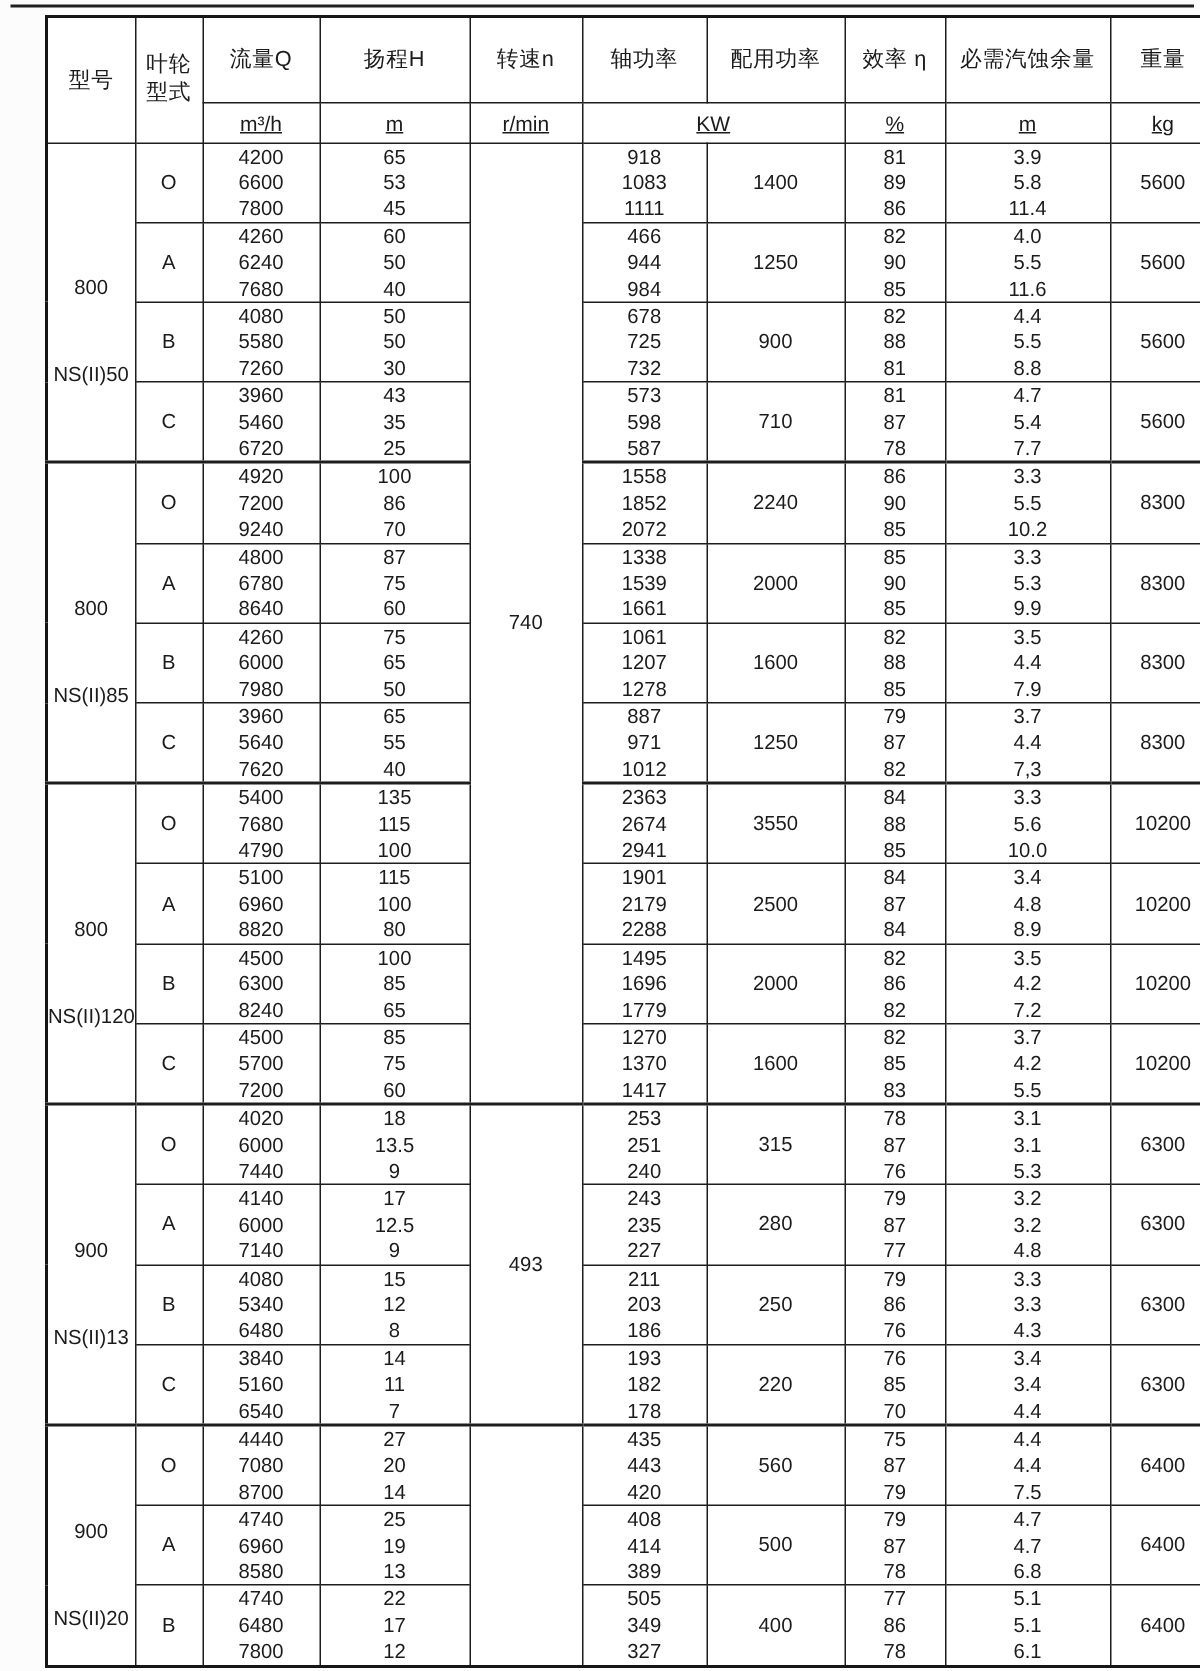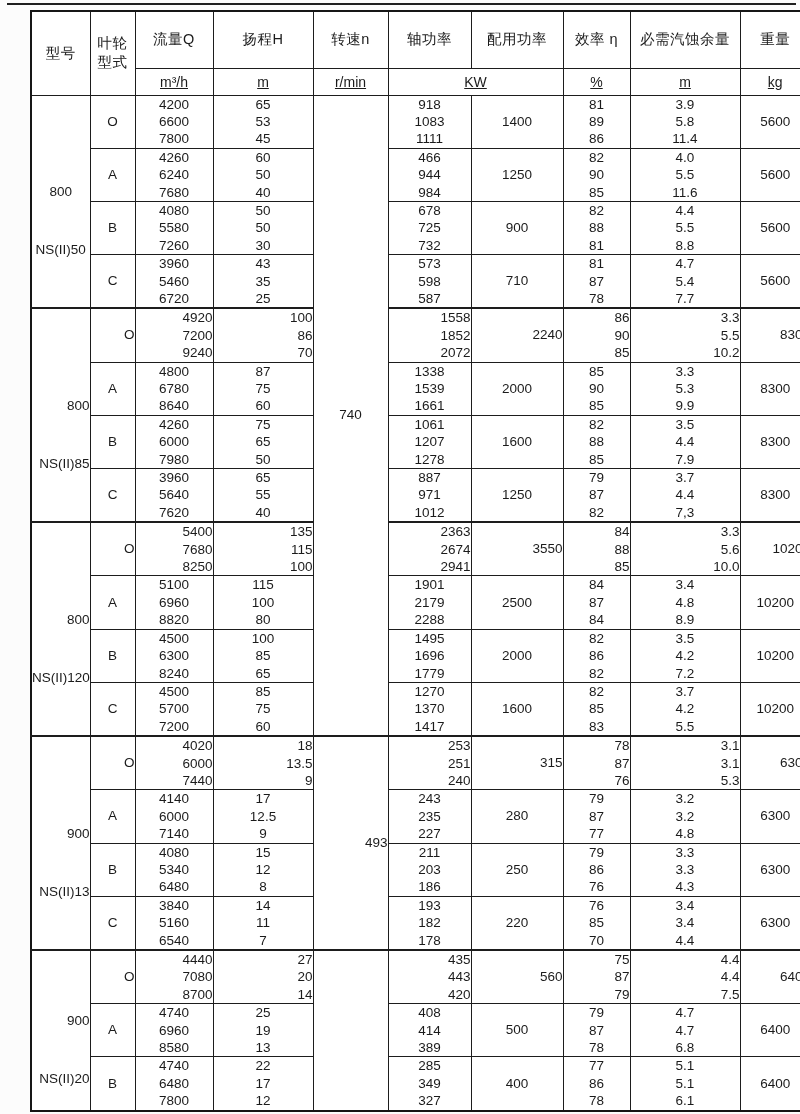--- a/index.html
+++ b/index.html
@@ -29,21 +29,21 @@
   }
   .spec thead tr.hdr-main{height:57px;}
   .spec thead tr.hdr-unit{height:27px;}
   .spec thead th{font-size:14.5px;letter-spacing:0.5px;}
   .spec thead .unit{font-size:14px;letter-spacing:0;text-decoration:underline;}
   .spec tbody tr{height:53px;}
   .spec tbody td{font-size:13.5px;}
   .cell-lines div{line-height:17.4px;}
   .model-cell div{line-height:18px;font-size:13.5px;margin-top:40px;}
   .hdr-two-line div{line-height:19px;}
-  tr.block-start td{border-top-width:2.5px;text-align:right;}
+  tr.block-start td{border-top-width:2.5px;}
   .spec .single{line-height:16px;}
 </style>
 </head>
 <body>
 
 <div class="top-rule"></div>
 
 <table class="spec">
   <colgroup>
     <col style="width:59px">
@@ -387,21 +387,21 @@
         <td class="cell-lines model-cell" rowspan="4">
           <div>800</div>
           <div>NS(II)120</div>
         </td>
         <td>
           <div class="single">O</div>
         </td>
         <td class="cell-lines">
           <div>5400</div>
           <div>7680</div>
-          <div>8250</div>
+          <div>4790</div>
         </td>
         <td class="cell-lines">
           <div>135</div>
           <div>115</div>
           <div>100</div>
         </td>
         <td class="cell-lines">
           <div>2363</div>
           <div>2674</div>
           <div>2941</div>
@@ -769,21 +769,21 @@
           <div>4740</div>
           <div>6480</div>
           <div>7800</div>
         </td>
         <td class="cell-lines">
           <div>22</div>
           <div>17</div>
           <div>12</div>
         </td>
         <td class="cell-lines">
-          <div>285</div>
+          <div>505</div>
           <div>349</div>
           <div>327</div>
         </td>
         <td>
           <div class="single">400</div>
         </td>
         <td class="cell-lines">
           <div>77</div>
           <div>86</div>
           <div>78</div>

